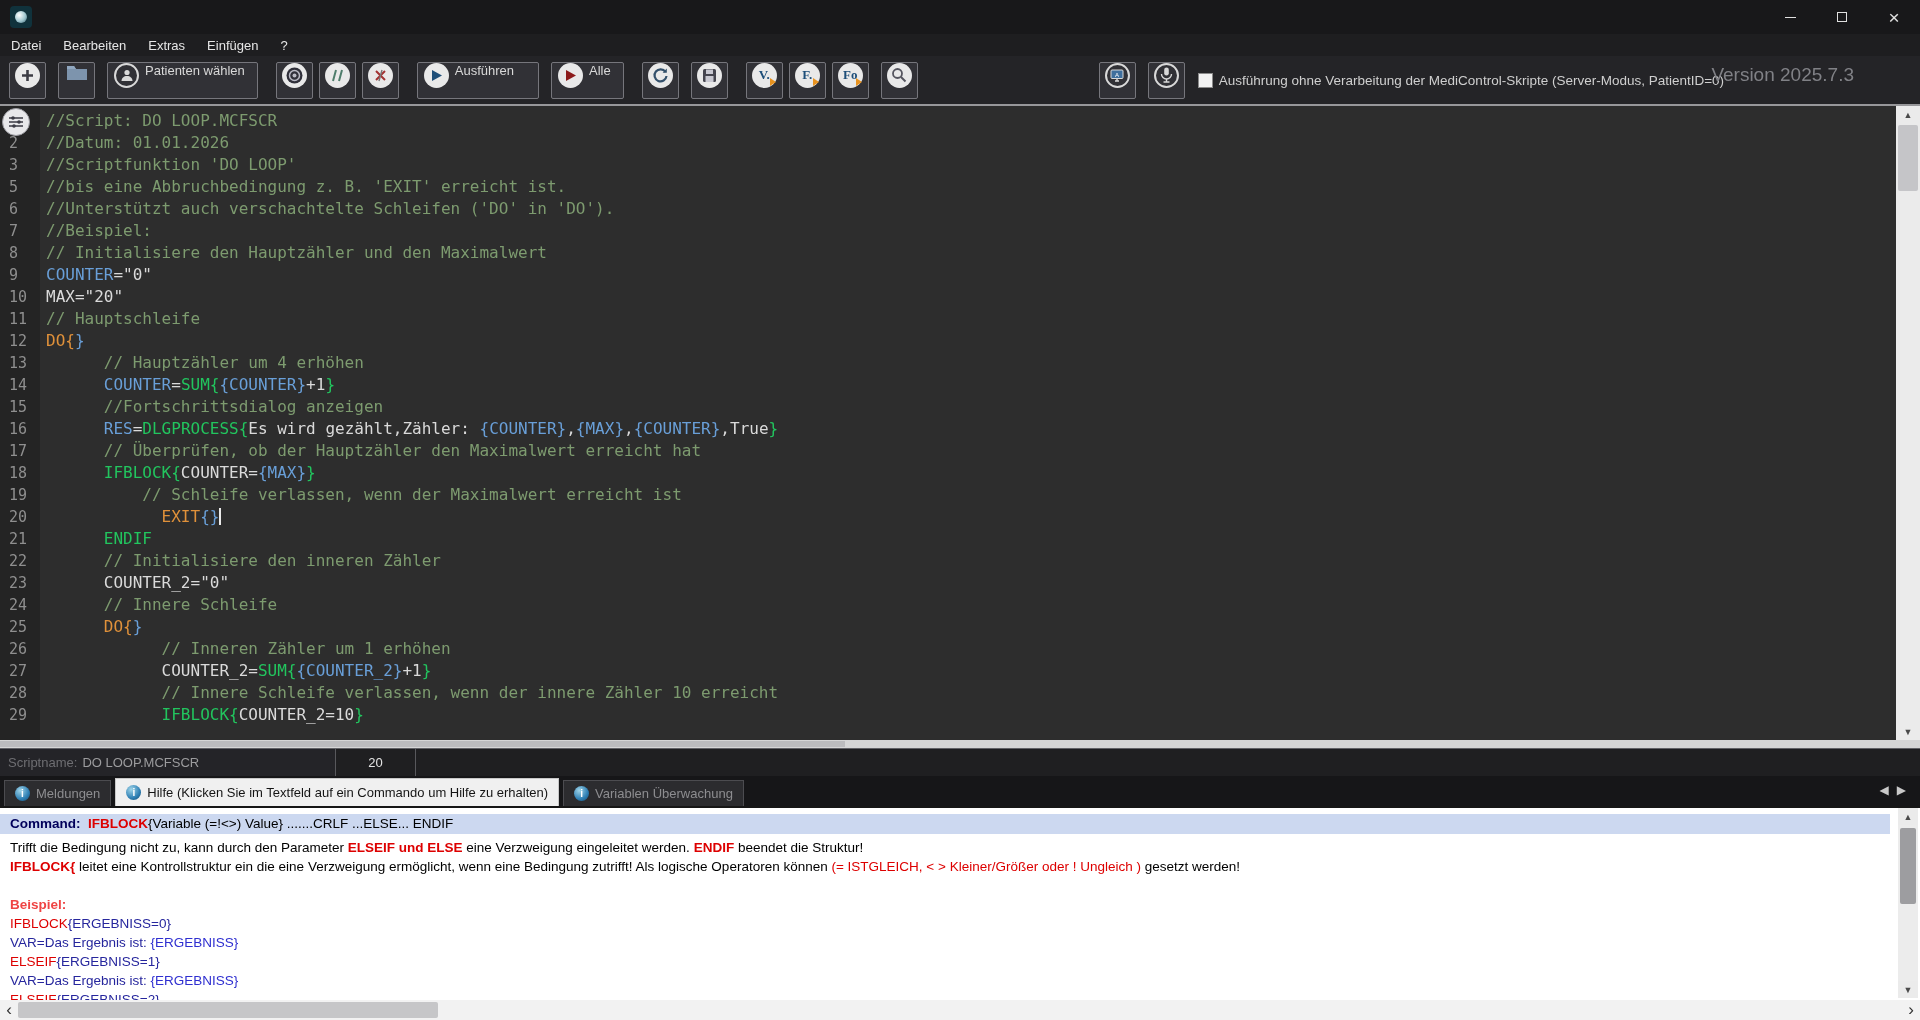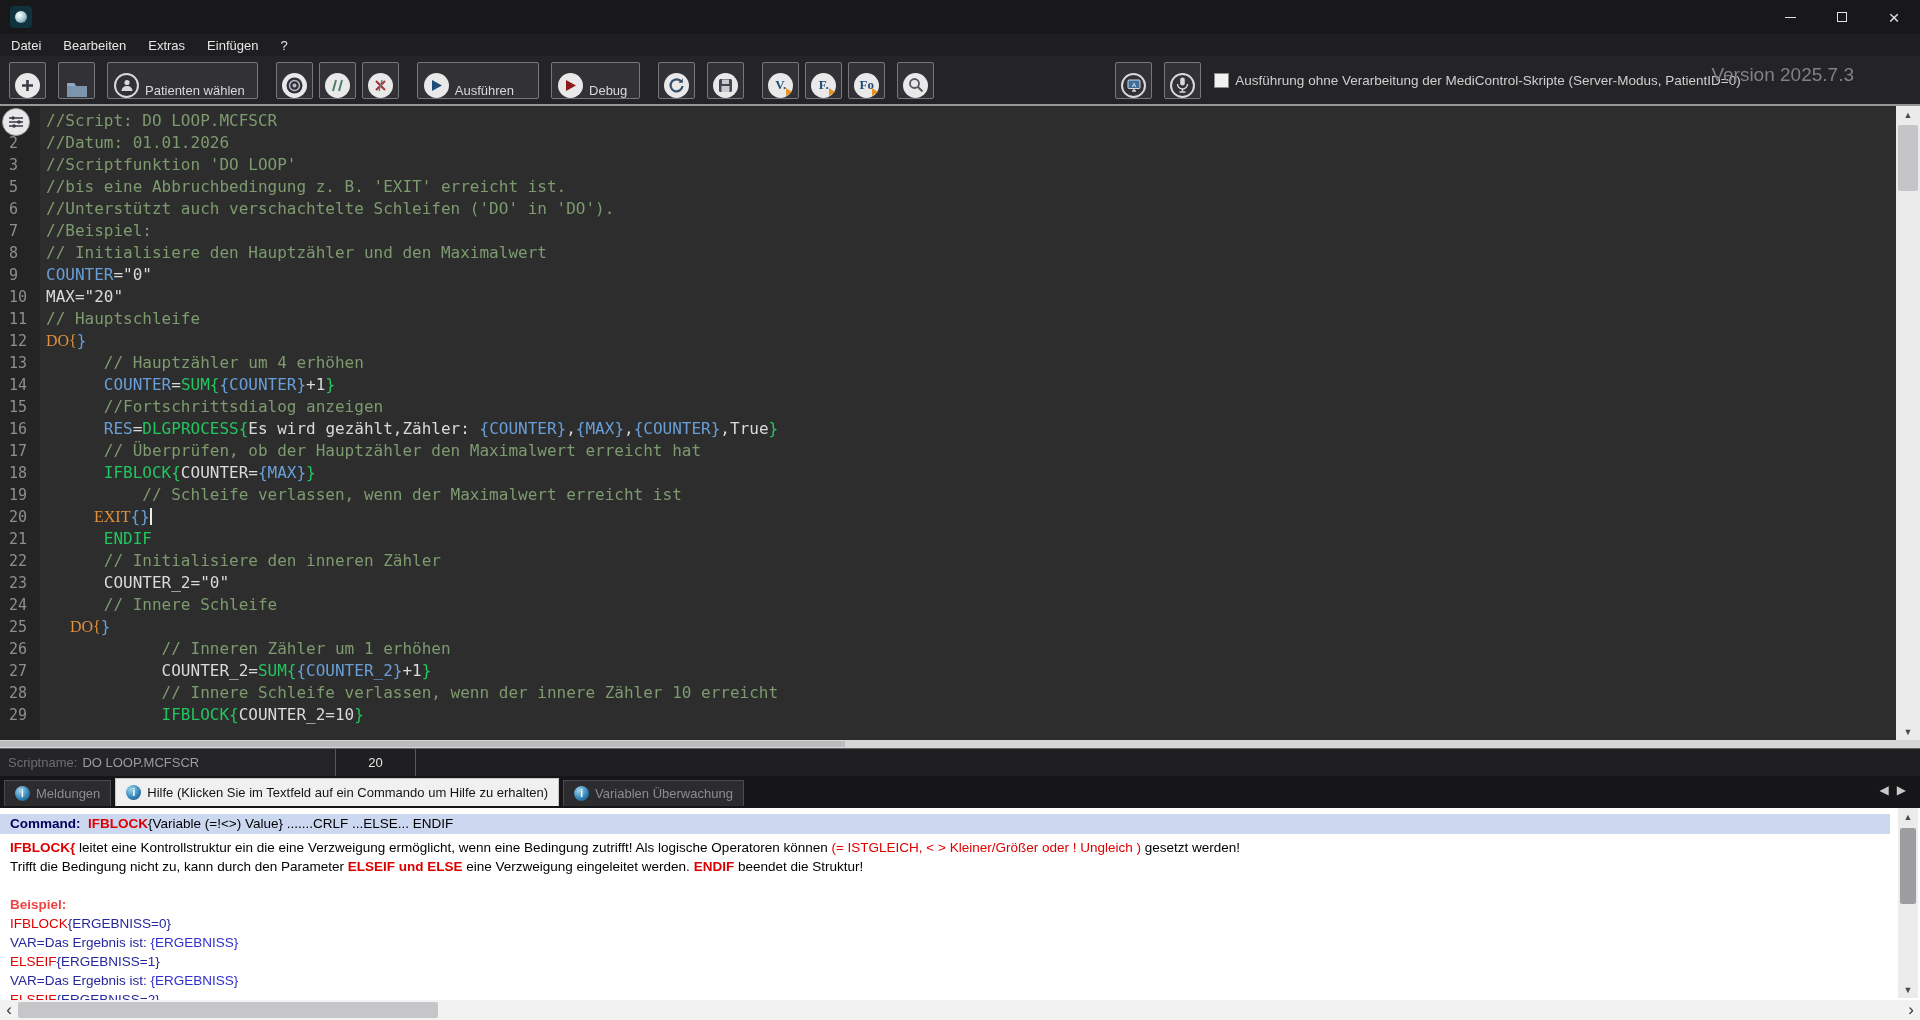--- a/index.html
+++ b/index.html
@@ -20,21 +20,21 @@
   .close-glyph { font-size:19px; line-height:1; }
 
   
   #menubar { position:absolute; left:0; top:34px; width:1920px; height:22px; background:#1e1e20; display:flex; align-items:center;text-align:right; }
   .menu-item { color:#e6e6e6; font-size:13px; padding:0 11px; height:22px; display:flex; align-items:center; cursor:default; }
 
   
   #toolbar { position:absolute; left:0; top:56px; width:1920px; height:50px; background:#242427;
              border-bottom:2px solid #97979a; display:flex; align-items:center; }
   .tb { height:37px; margin:0 3px; background:#313136; border:1px solid #76767c; border-radius:2px;
-        display:flex; align-items:flex-end; justify-content:center; color:#d9d9d9; font-size:13px; }
+        display:flex; align-items:flex-start; justify-content:center; color:#d9d9d9; font-size:13px; }
   .tb.icon-only { width:37px; }
   .tb .lbl { padding:0 12px 0 6px; }
   .gap-s { width:6px; } .gap-m { width:12px; }
   .circ { width:25px; height:25px; border-radius:50%; display:flex; align-items:center; justify-content:center; }
   .circ.white { background:#e9e9e9; }
   .circ.outline { border:2px solid #d9d9d9; }
   .letter-btn { position:relative; font-weight:bold; color:#1d4e79; font-size:13px; font-family:"Liberation Serif",serif; }
   .letter-btn .tri { position:absolute; right:1px; bottom:2px; width:0; height:0;
         border-left:6px solid #e8921f; border-top:4px solid transparent; border-bottom:4px solid transparent; }
   #tb-checkbox { width:15px; height:15px; background:#f2f2f2; border:1px solid #8a8a8a; margin:0 6px 0 10px; }
@@ -45,21 +45,21 @@
   #editor { position:absolute; left:0; top:106px; width:1896px; height:634px; background:#2d2d2d; overflow:hidden; }
   #gutter-bg { position:absolute; left:0; top:0; width:40px; height:634px; background:#242424; }
   #code-lines { position:absolute; left:0; top:4px; width:100%; font-family:"DejaVu Sans Mono", monospace; font-size:16px; }
   .code-line { height:22px; line-height:22px; white-space:pre; }
   .ln { display:inline-block; width:40px; padding-left:9px; color:#8f8f8f; font-size:15px; }
   .lt { padding-left:6px; }
   .tk-c { color:#7d9b6f; }
   .tk-w { color:#dadada; }
   .tk-b { color:#699fd8; }
   .tk-p { color:#22c55e; }
-  .tk-o { color:#e0913a;font-family:Liberation Serif, serif; }
+  .tk-o { color:#e0913a; }
   .caret { display:inline-block; width:2px; height:17px; background:#eaeaea; vertical-align:-3px; }
   #gear-badge { position:absolute; left:2px; top:2px; width:28px; height:28px; border-radius:50%;
         background:#e8e8ea; border:1px solid #9a9aa0; display:flex; align-items:center; justify-content:center; }
 
   
   #ed-vscroll { position:absolute; left:1896px; top:106px; width:24px; height:634px; background:#ebebeb; }
   .sb-arrow { width:100%; height:17px; display:flex; align-items:center; justify-content:center; color:#4a4a4a; font-size:9px; background:#ebebeb; }
   #ed-vthumb { position:absolute; left:2px; top:19px; width:20px; height:66px; background:#c5c5c8; border-radius:2px; }
   #ed-vdown { position:absolute; bottom:0; left:0; }
 
@@ -204,21 +204,21 @@
     </span>
     <span class="lbl" style="padding-right:24px">Ausführen</span>
   </div>
   <div class="gap-s"></div>
   <div class="tb">
     <span class="circ white" style="margin-left:6px">
       <svg width="13" height="13" viewBox="0 0 13 13">
           <path d="M2 1l10 5.5L2 12z" fill="#8c1a1a"></path>
         </svg>
     </span>
-    <span class="lbl">Debug</span>
+    <span class="lbl">Alle</span>
   </div>
   <div class="gap-m"></div>
   <div class="tb icon-only">
     <span class="circ white">
       <svg width="17" height="17" viewBox="0 0 17 17">
           <path d="M13.5 5A6 6 0 1 0 14.5 9" fill="none" stroke="#33506b" stroke-width="2.2"></path>
           <path d="M14.8 1.5v4.2h-4.2z" fill="#33506b"></path>
         </svg>
     </span>
   </div>
@@ -357,22 +357,22 @@
   <div class="tab">
     <span class="tab-ico">i</span>
     <span>Variablen Überwachung</span>
   </div>
   <div id="tab-arrows">◀▶</div>
 </div>
 
 <div id="helppanel">
   <div id="help-lines">
       <div class="help-line command"><span class="hl-cmdlabel">Command:  </span><span class="hl-redb">IFBLOCK</span><span class="hl-k">{Variable (=!&lt;&gt;) Value} .......CRLF ...ELSE... ENDIF</span></div>
+      <div class="help-line"><span class="hl-k">Trifft die Bedingung nicht zu, kann durch den Parameter </span><span class="hl-redb">ELSEIF und ELSE</span><span class="hl-k"> eine Verzweigung eingeleitet werden. </span><span class="hl-redb">ENDIF</span><span class="hl-k"> beendet die Struktur!</span></div>
       <div class="help-line"><span class="hl-redb">IFBLOCK{</span><span class="hl-k"> leitet eine Kontrollstruktur ein die eine Verzweigung ermöglicht, wenn eine Bedingung zutrifft! Als logische Operatoren können </span><span class="hl-red">(= ISTGLEICH, &lt; &gt; Kleiner/Größer oder ! Ungleich )</span><span class="hl-k"> gesetzt werden!</span></div>
-      <div class="help-line"><span class="hl-k">Trifft die Bedingung nicht zu, kann durch den Parameter </span><span class="hl-redb">ELSEIF und ELSE</span><span class="hl-k"> eine Verzweigung eingeleitet werden. </span><span class="hl-redb">ENDIF</span><span class="hl-k"> beendet die Struktur!</span></div>
       <div class="help-line"></div>
       <div class="help-line"><span class="hl-bold">Beispiel:</span></div>
       <div class="help-line"><span class="hl-red">IFBLOCK</span><span class="hl-navy">{ERGEBNISS=0}</span></div>
       <div class="help-line"><span class="hl-navy">VAR=Das Ergebnis ist: </span><span class="hl-blue">{ERGEBNISS}</span></div>
       <div class="help-line"><span class="hl-red">ELSEIF</span><span class="hl-navy">{ERGEBNISS=1}</span></div>
       <div class="help-line"><span class="hl-navy">VAR=Das Ergebnis ist: </span><span class="hl-blue">{ERGEBNISS}</span></div>
       <div class="help-line"><span class="hl-red">ELSEIF</span><span class="hl-navy">{ERGEBNISS=2}</span></div>
     </div>
 </div>
 

